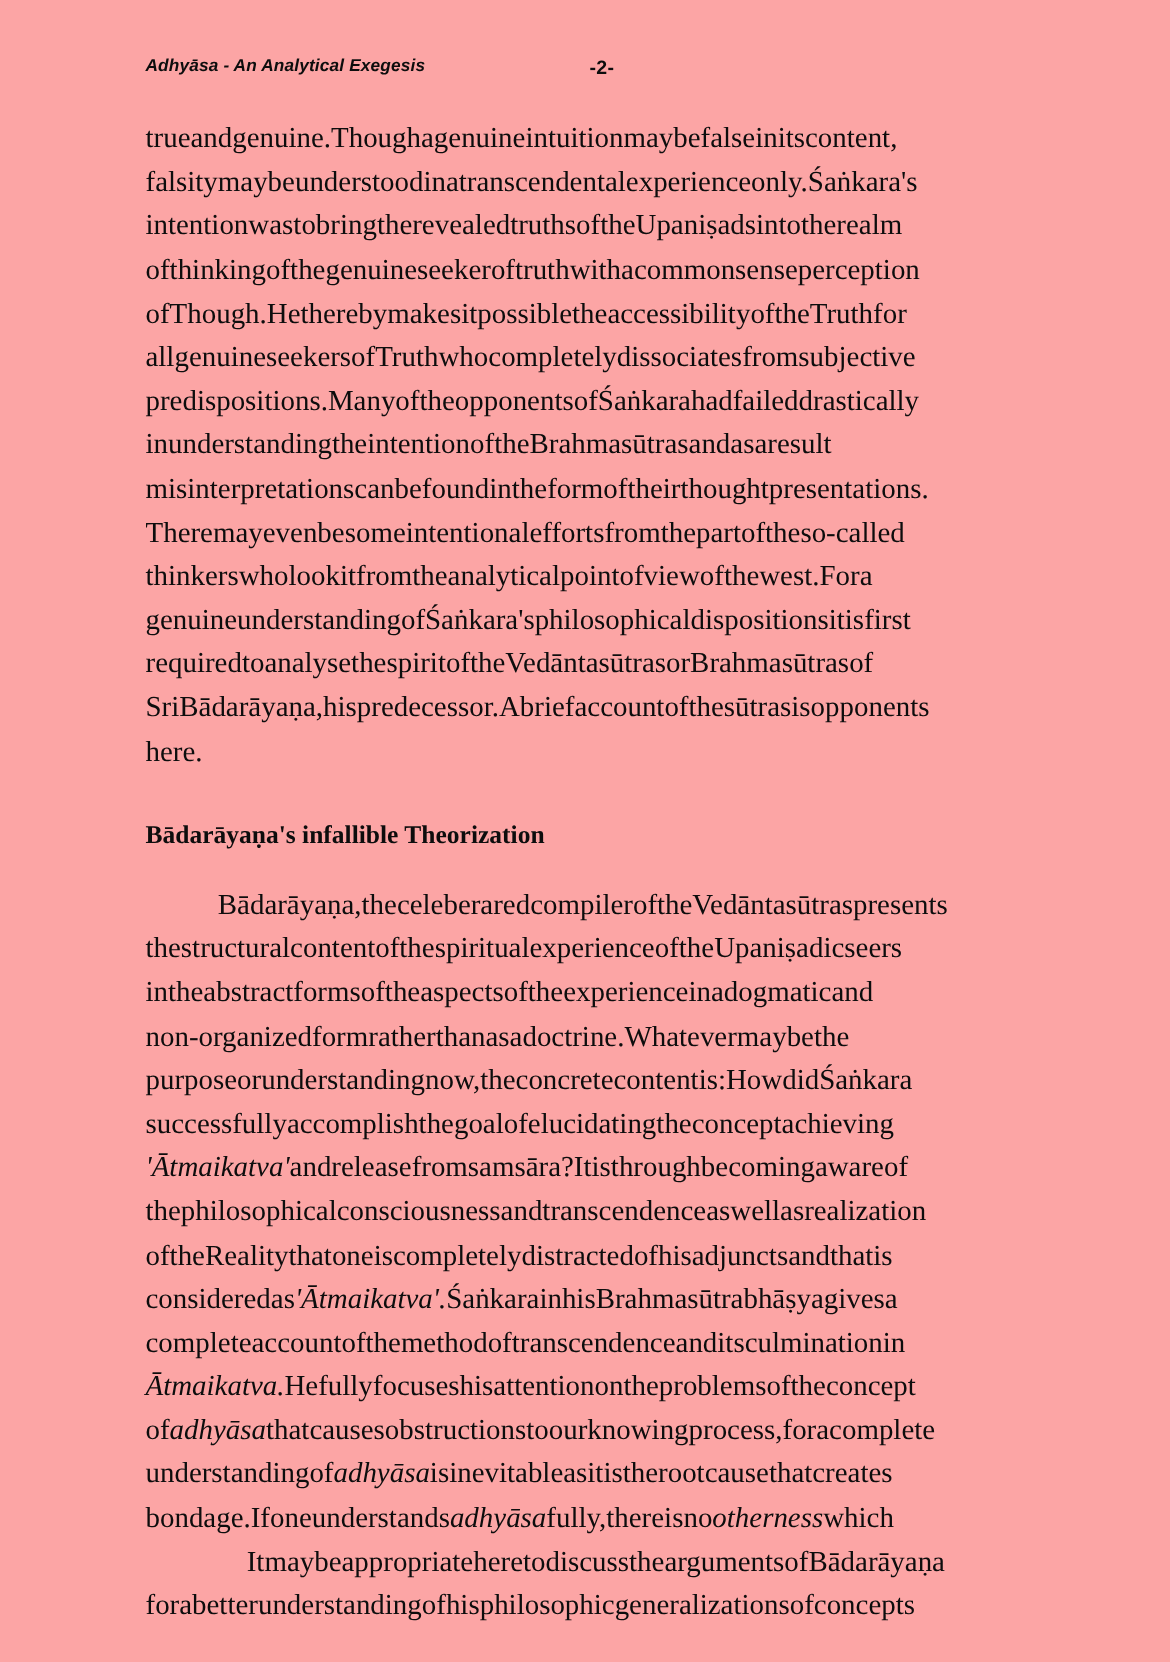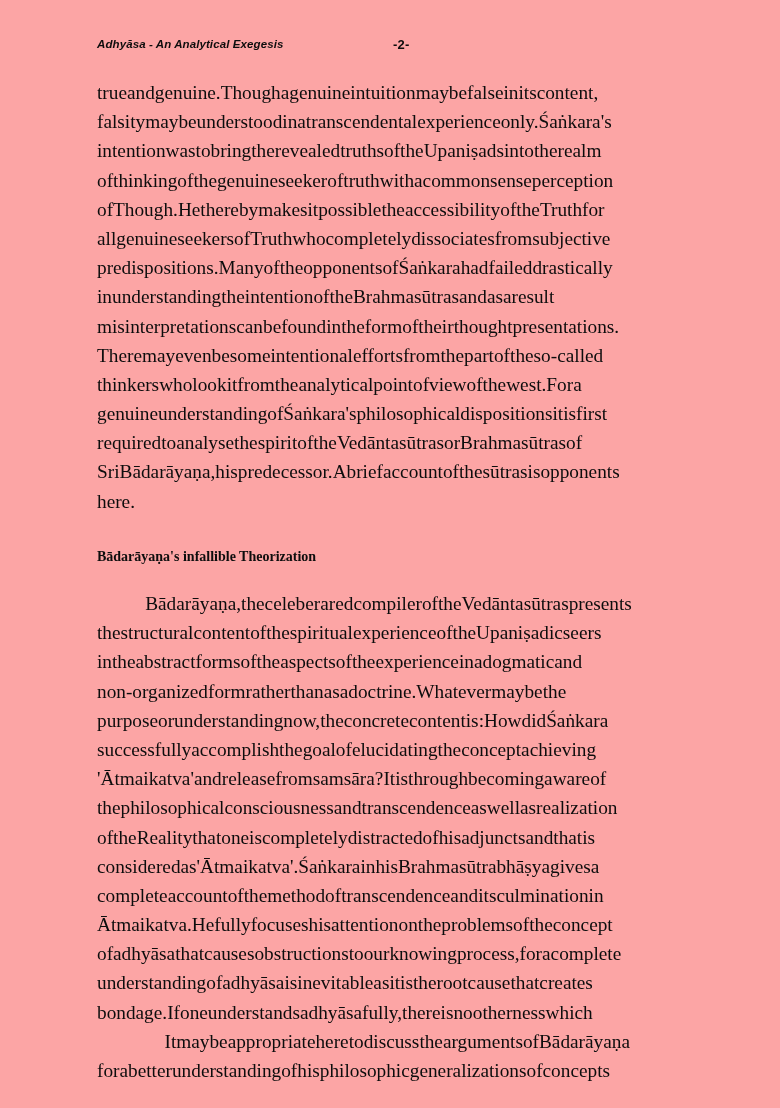--- a/index.html
+++ b/index.html
@@ -69,27 +69,27 @@
   .tline.justify {
     justify-content: flex-start;
   }
   .tline.flush {
     justify-content: flex-start;
   }
   .tline > span { white-space: pre; }
   .tline .w { display: inline-block; }
   .tline .lead { display: inline-block; }
 
-  .ital { }
+  .ital { font-style: italic; }
 
   .section-heading {
     width: 597px;
     height: 29.2px;
     line-height: 29.2px;
-    font-size: 14px;
+    font-size: 17px;
     font-weight: bold;
     white-space: pre;
   }
   .gap-before-heading { height: 26px; }
   .gap-after-heading  { height: 18px; }
 </style>
 </head>
 <body>
 
 <div class="page">

